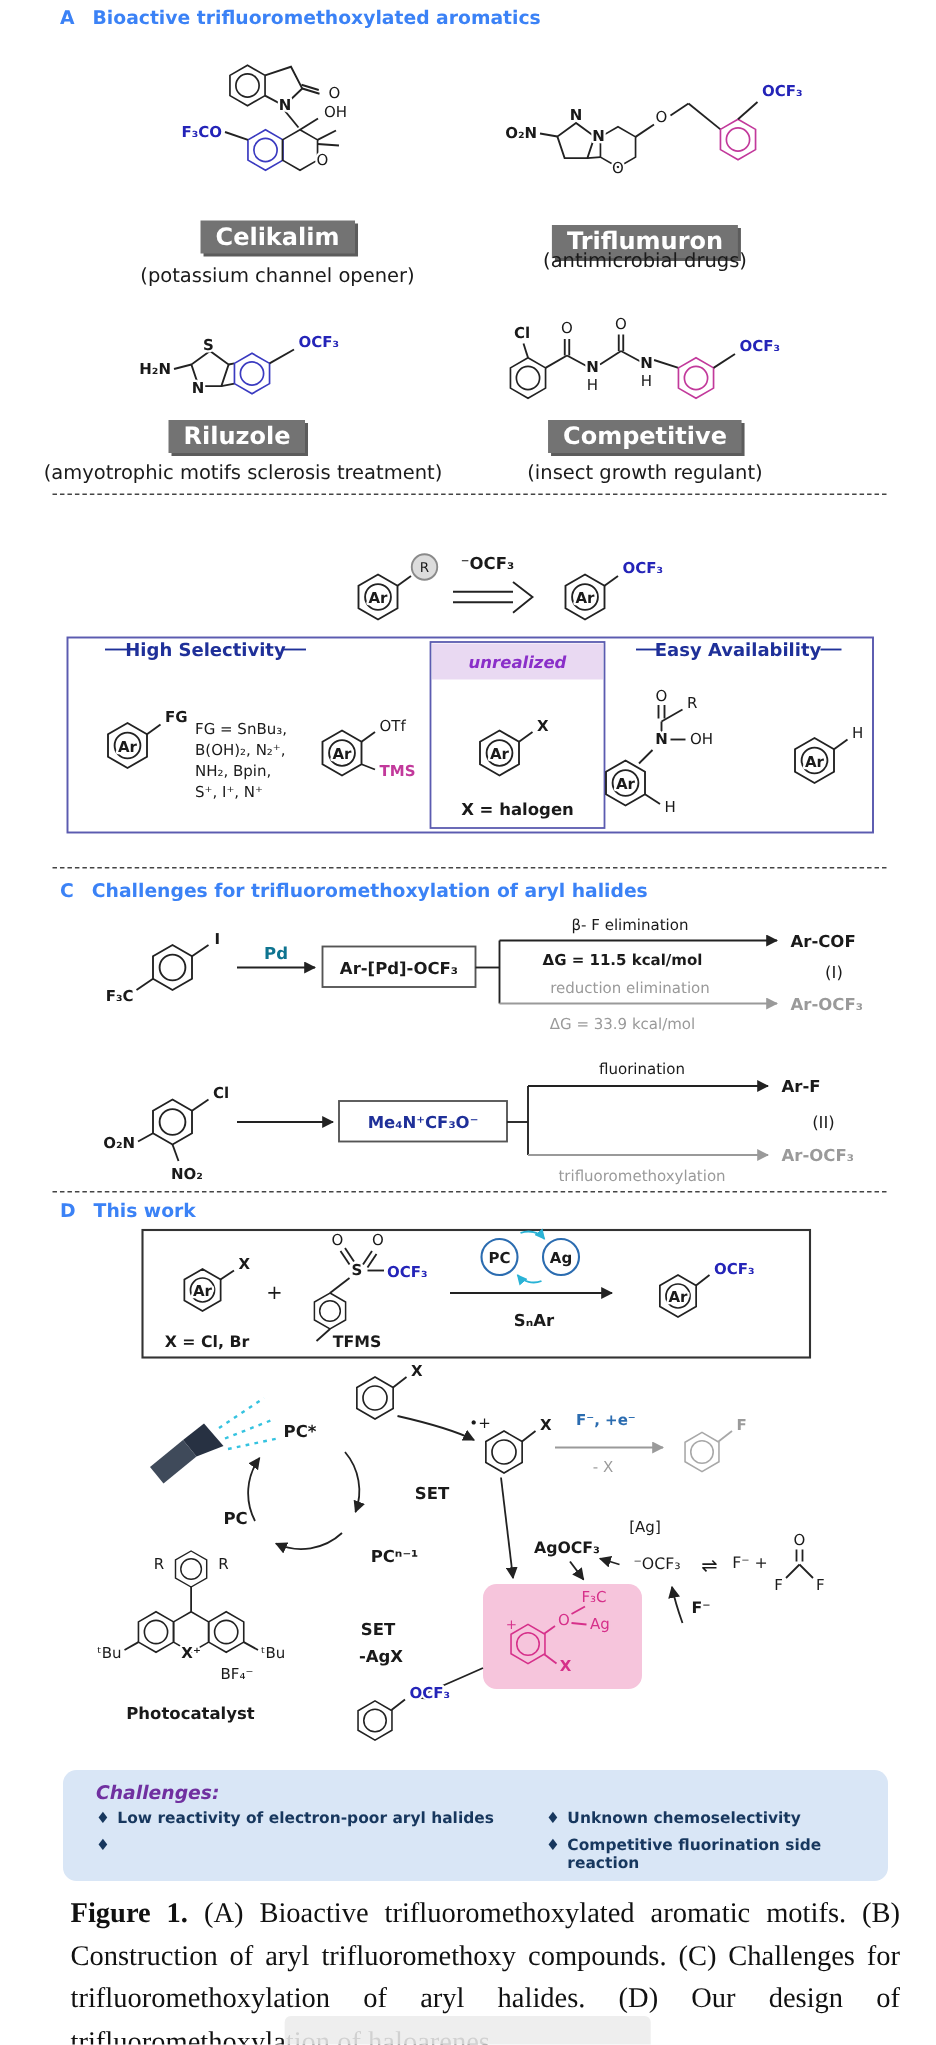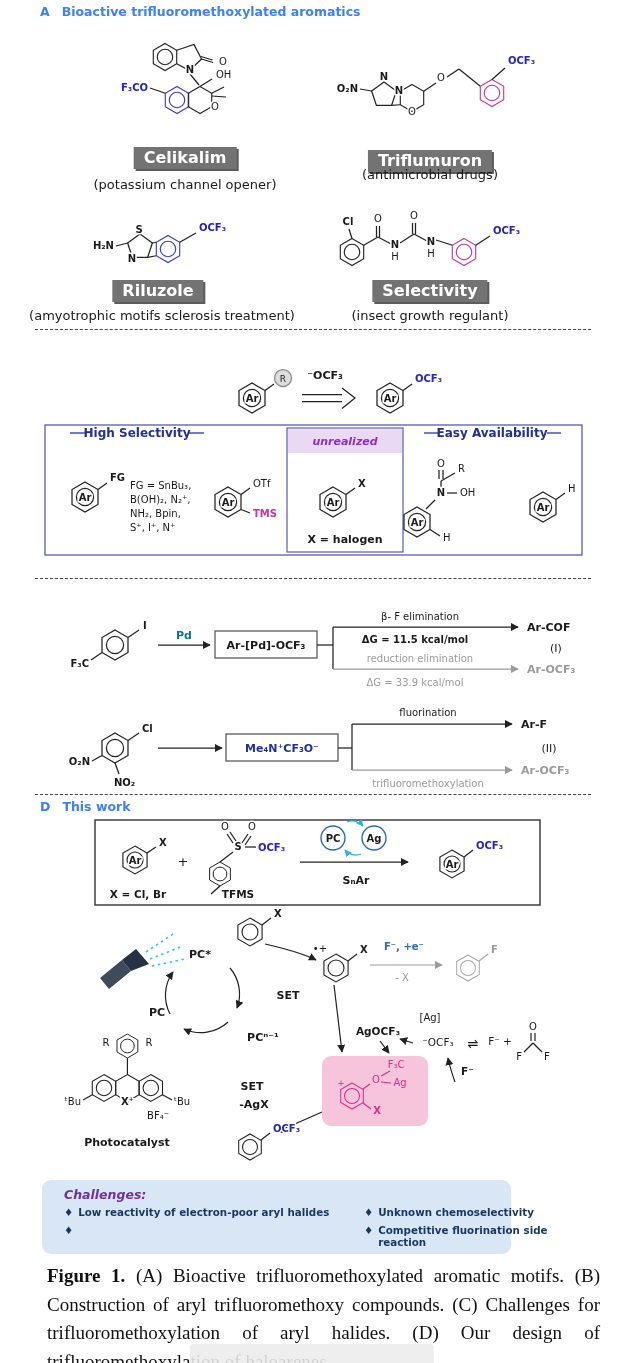--- a/index.html
+++ b/index.html
@@ -13,21 +13,21 @@
   .desc{position:absolute;transform:translateX(-50%);font-size:13px;color:#1a1a1a;z-index:2;white-space:nowrap}
   .dash{position:absolute;left:35px;width:556px;border-top:1.6px dashed #444;z-index:2}
   svg text{font-family:"DejaVu Sans",sans-serif;font-size:10px;fill:#1a1a1a;stroke:none}
   svg text.at{paint-order:stroke;stroke:#fff;stroke-width:3px;stroke-linejoin:round}
   svg text.atp{paint-order:stroke;stroke:#f6c5dc;stroke-width:3px;stroke-linejoin:round}
   .mid{text-anchor:middle}.end{text-anchor:end}
   .b{font-weight:bold}.it{font-style:italic}
   .s9{font-size:9px}.s10h{font-size:10.5px}.s11{font-size:11px}.s12{font-size:12px}.s13{font-size:13px}
   .blue{fill:#2424b8}.navy{fill:#1f3099}.teal{fill:#0e7490}.gry{fill:#9a9a9a}.mag{fill:#c2399b}
   .pink{fill:#d6308a}.purp{fill:#8a2fc9}
-  .chbox{position:absolute;left:42px;top:1180px;width:469px;height:74px;background:#d9e6f6;border-radius:9px;
+  .chbox{position:absolute;left:42px;top:1180px;width:550px;height:74px;background:#d9e6f6;border-radius:9px;
     padding:7px 0 0 22px;z-index:2}
   .chtitle{color:#7030a0;font-weight:bold;font-style:italic;font-size:12.5px;margin-bottom:5px}
   .chgrid{display:grid;grid-template-columns:300px 222px;row-gap:6px;font-size:10.3px;color:#17375e;font-weight:600}
   .chitem{display:flex;gap:5px;line-height:1.15}
   .dia{flex:0 0 auto}
   .caption{position:absolute;left:47px;top:1262px;width:553px;font-family:"Liberation Serif",serif;
     font-size:19px;line-height:1.5;text-align:justify;color:#111;z-index:2}
   .capb{font-weight:bold}
   .wm{position:absolute;left:50%;top:1344px;transform:translateX(-50%);background:rgba(236,236,236,.88);
     color:#ec4899;font-size:13px;padding:19px 12px;border-radius:4px;white-space:nowrap;z-index:5}
@@ -355,26 +355,27 @@
     <text class="at end" x="81" y="1105">ᵗBu</text>
     <line x1="162.5" y1="1094.75" x2="172" y2="1100"></line>
     <text class="at" x="174" y="1105">ᵗBu</text>
     <text class="at b mid" x="127.4" y="1105">X⁺</text>
     <text class="at mid" x="158" y="1119">BF₄⁻</text>
     <text class="b s11 mid" x="127" y="1146">Photocatalyst</text>
   </g>
 </svg>
 
 <div class="phead" style="top:4px"><span class="plet">A</span><span>Bioactive trifluoromethoxylated aromatics</span></div>
+<div class="phead" style="top:586px"><span class="plet">C</span><span>Challenges for trifluoromethoxylation of aryl halides</span></div>
 <div class="phead" style="top:799px"><span class="plet">D</span><span>This work</span></div>
 
 <div class="name-box" style="left:185px;top:147px">Celikalim</div>
 <div class="name-box" style="left:430px;top:150px">Triflumuron</div>
 <div class="name-box" style="left:158px;top:280px">Riluzole</div>
-<div class="name-box" style="left:430px;top:280px">Selectivity</div>
+<div class="name-box" style="left:430px;top:280px">Competitive</div>
 <div class="desc" style="left:185px;top:177px">(potassium channel opener)</div>
 <div class="desc" style="left:430px;top:167px">(antimicrobial drugs)</div>
 <div class="desc" style="left:162px;top:308px">(amyotrophic motifs sclerosis treatment)</div>
 <div class="desc" style="left:430px;top:308px">(insect growth regulant)</div>
 
 <div class="dash" style="top:329px"></div>
 <div class="dash" style="top:578px"></div>
 <div class="dash" style="top:794px"></div>
 
 <div class="chbox">

